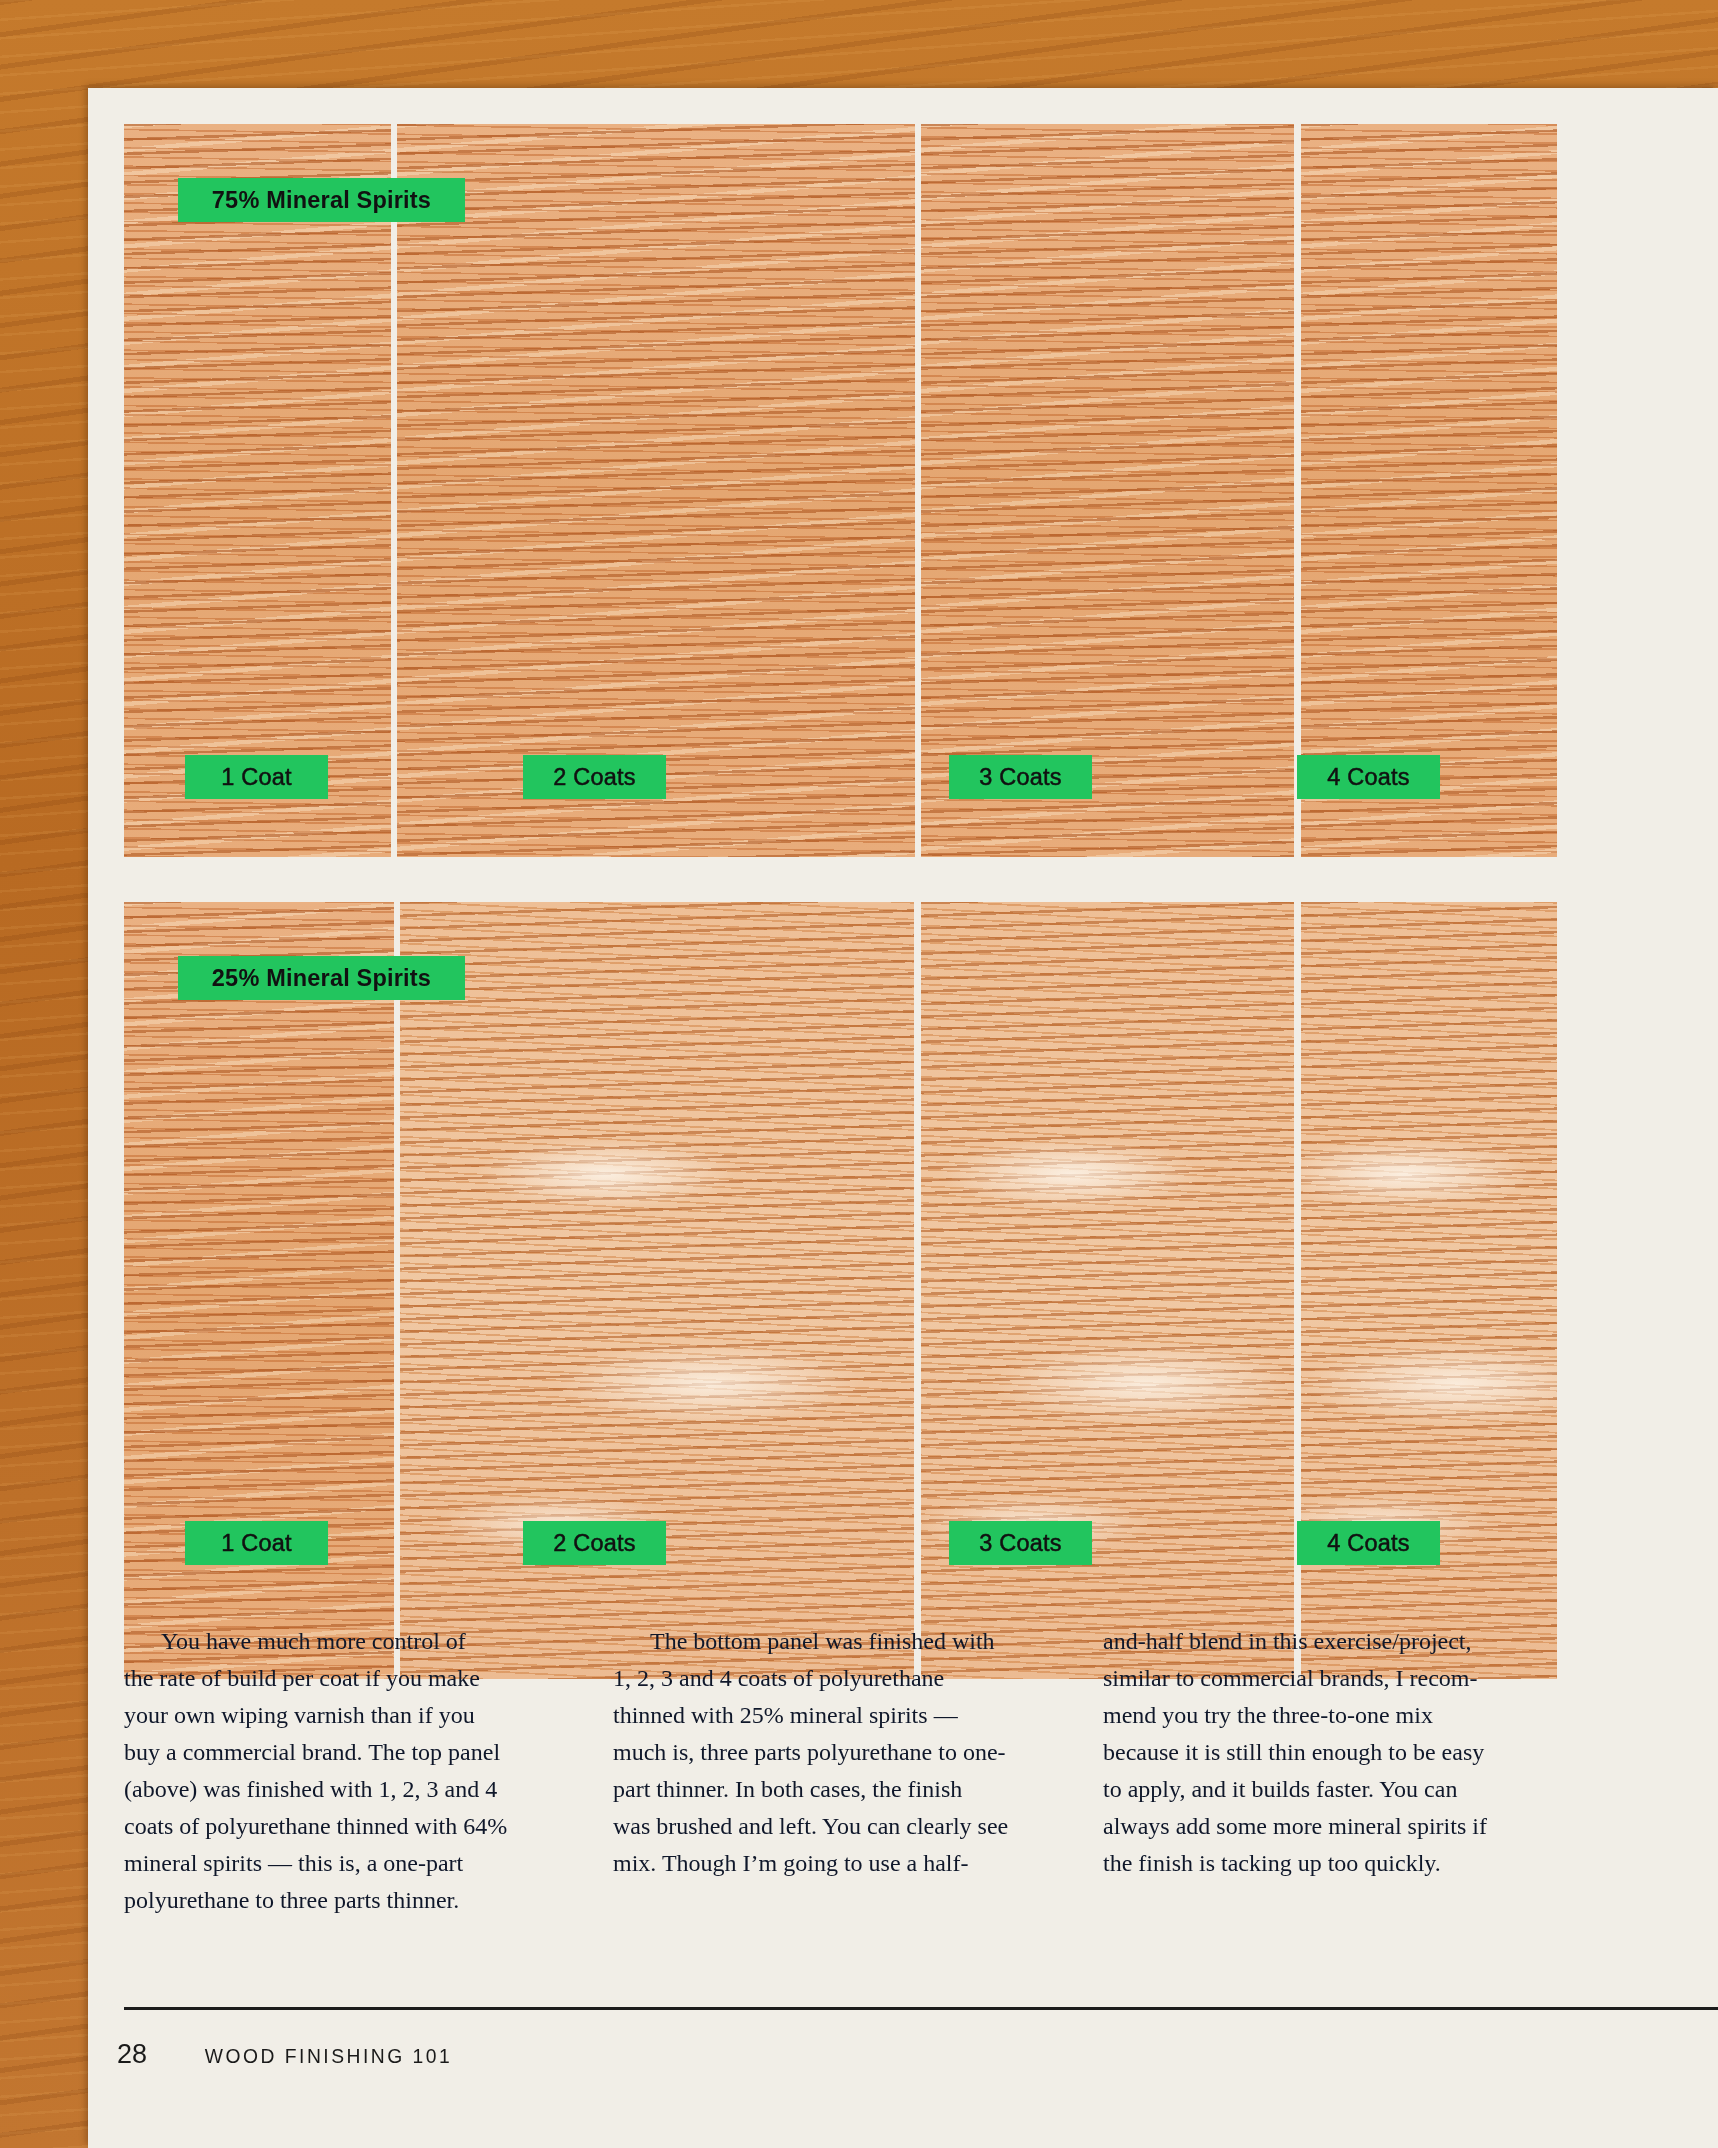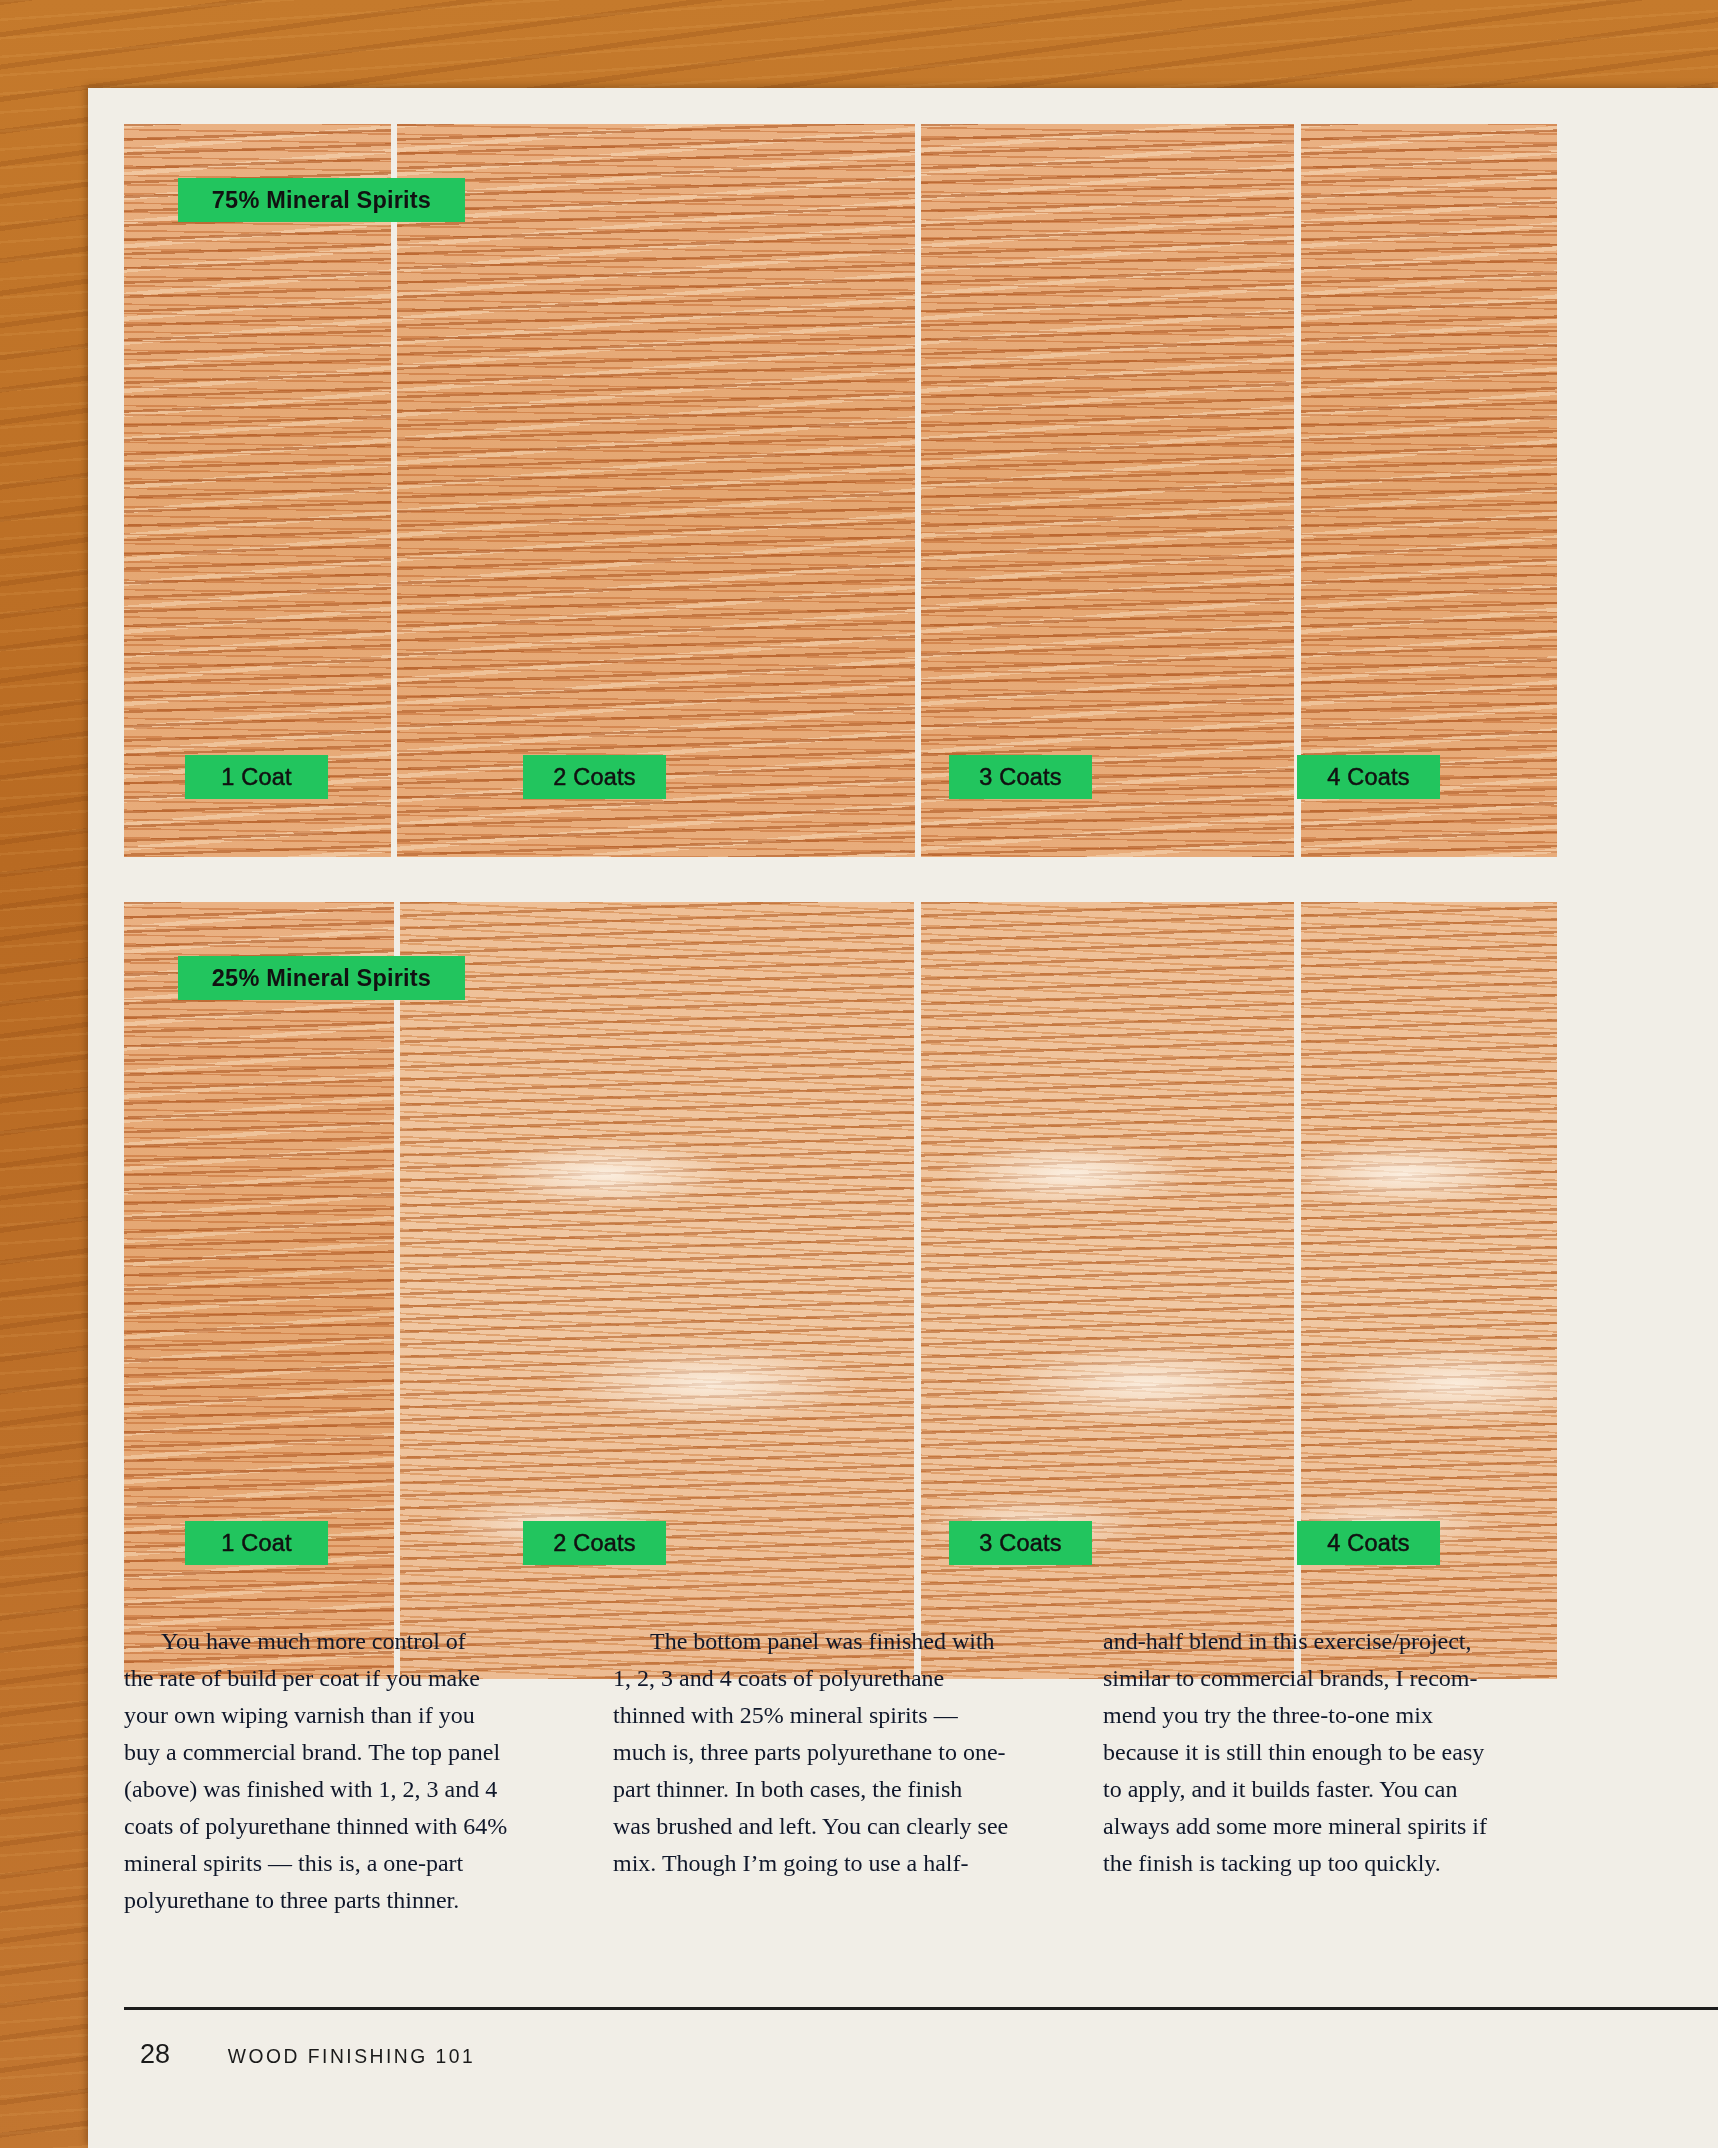--- a/index.html
+++ b/index.html
@@ -64,21 +64,21 @@
   }
   .col p { margin:0; }
   .col .indent { text-indent:37px; }
   .col1 { left:124px; }
   .col2 { left:613px; }
   .col3 { left:1103px; }
   .rule {
     position:absolute; left:124px; right:0; top:2007px; height:2.5px; background:#1c1c1c;
   }
   .folio {
-    position:absolute; top:2039px; left:140px;
+    position:absolute; top:2039px; left:117px;
     font-family:"Liberation Sans", sans-serif; color:#1a1a1a;
   }
   .folio .num { font-size:27px; display:inline-block; vertical-align:baseline; }
   .folio .run { font-size:19.3px; letter-spacing:2.5px; margin-left:54px; display:inline-block; vertical-align:baseline; }
 </style>
 </head>
 <body>
 
 <div class="page"></div>
 

